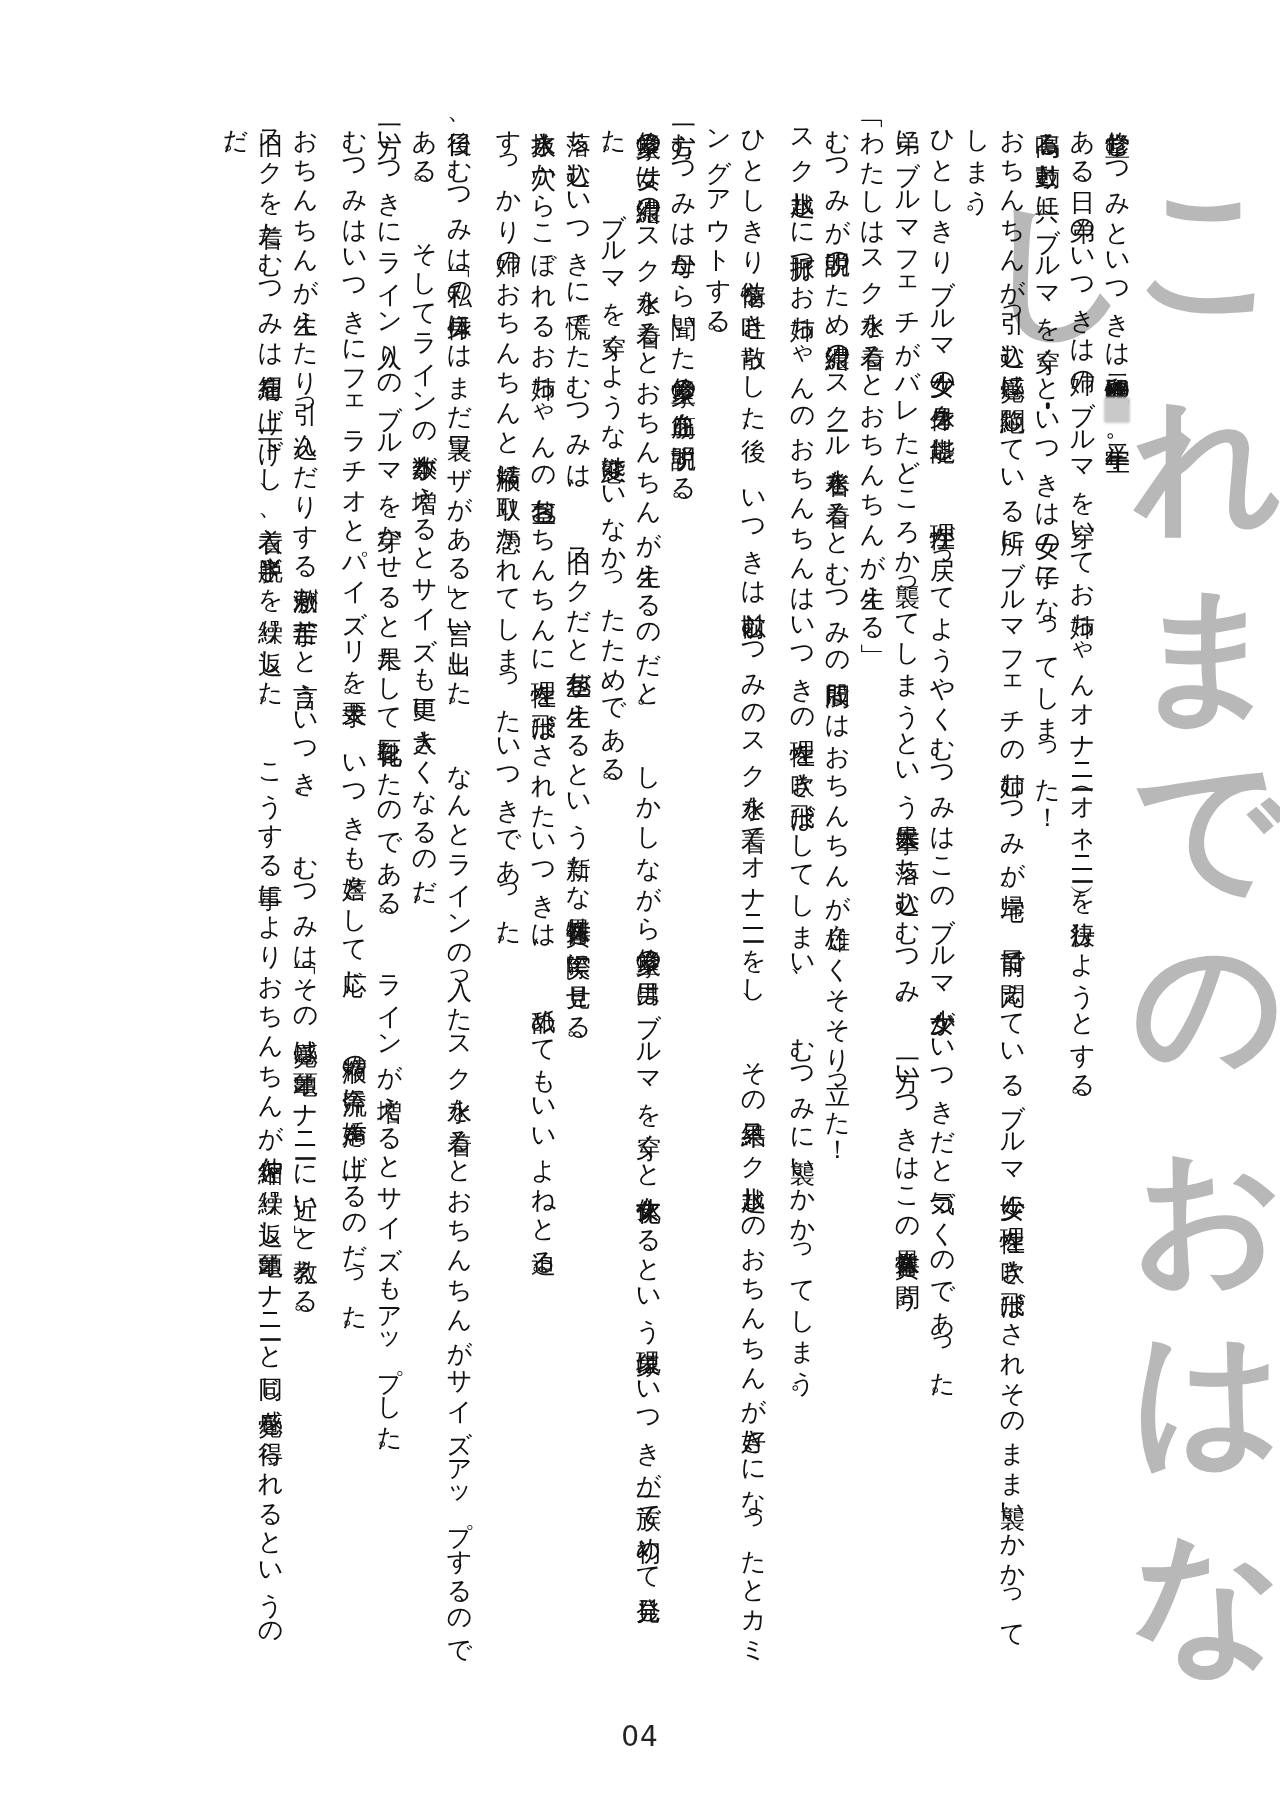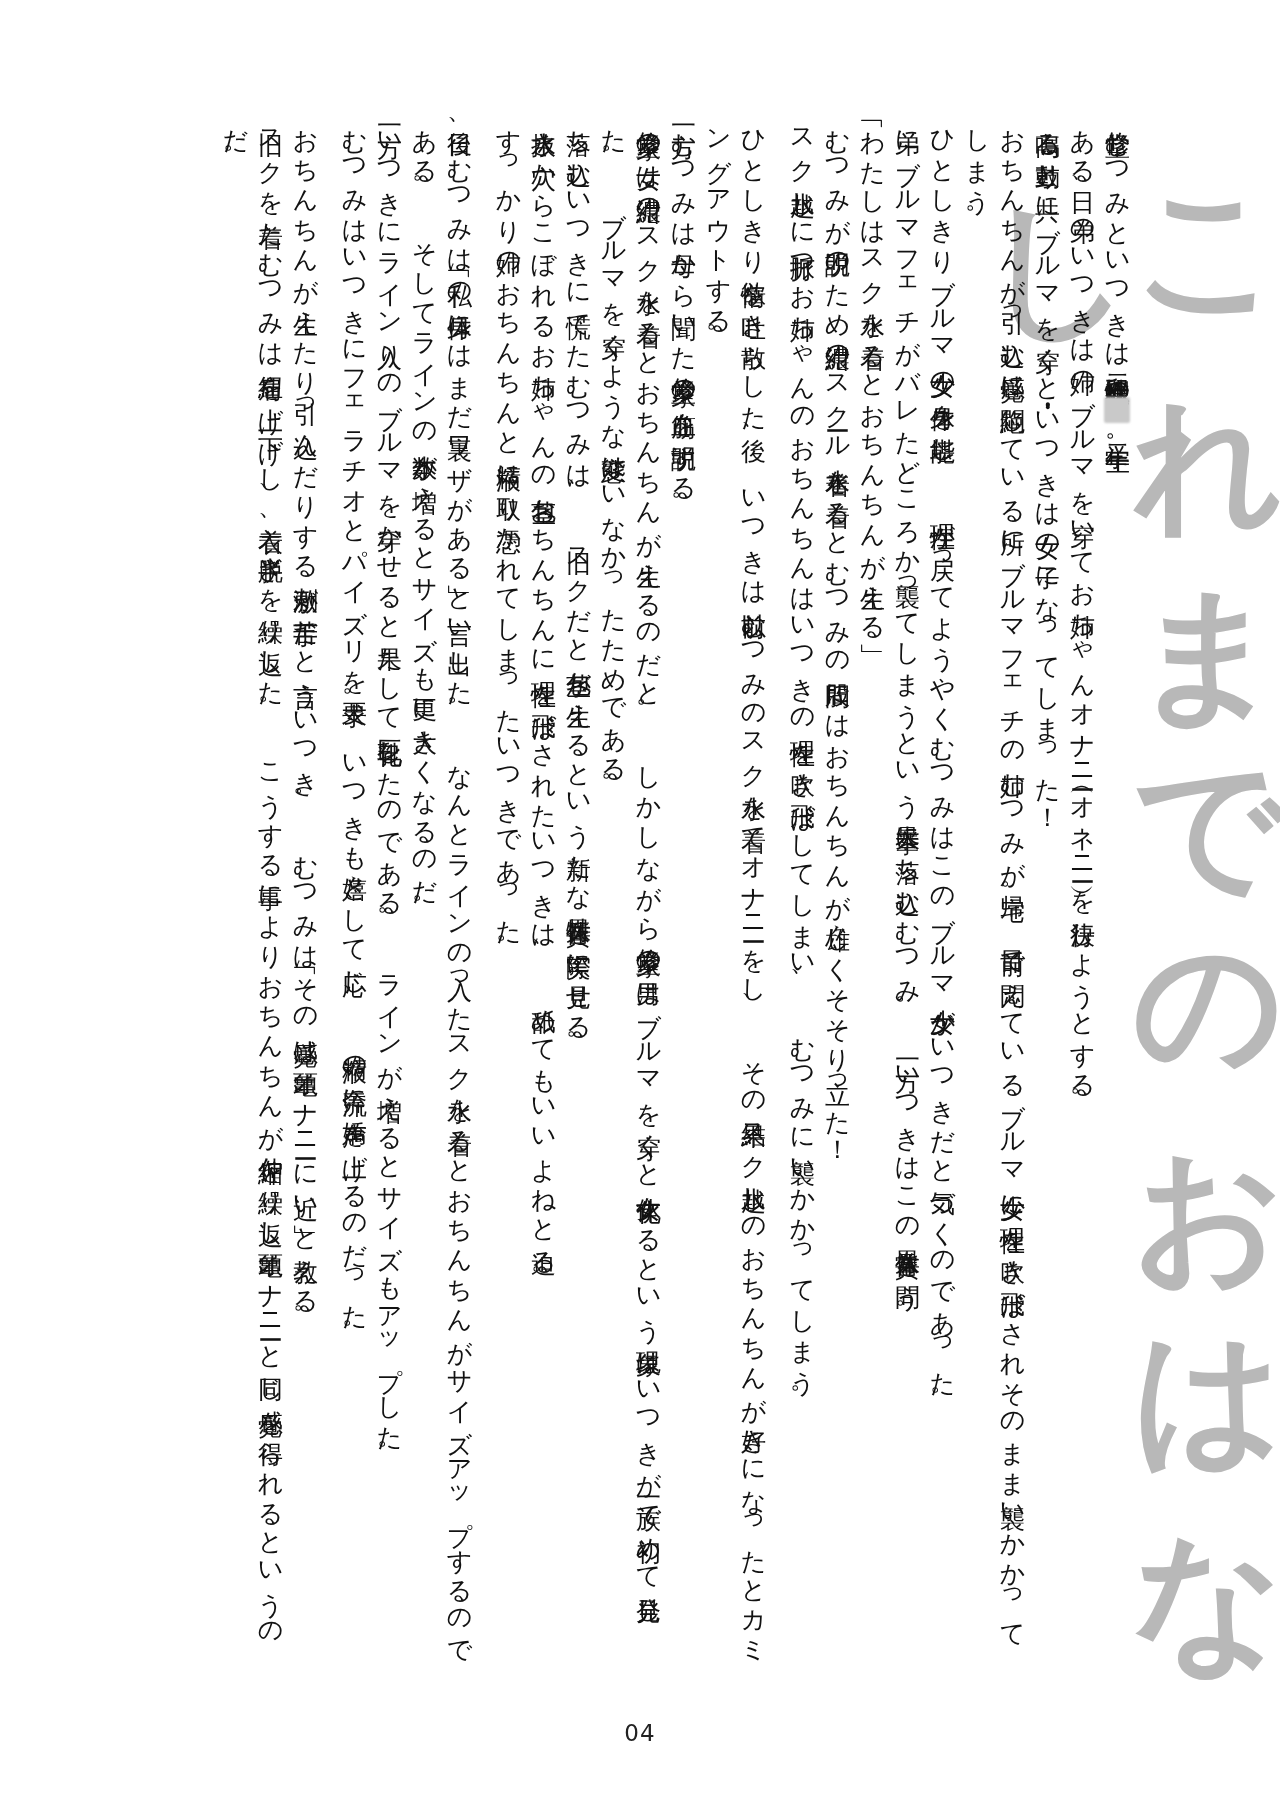--- a/index.html
+++ b/index.html
@@ -65,21 +65,21 @@
     border-radius: 2px;
     margin: 2px 0;
   }
   .pagenum {
     position: absolute;
     top: 1720px;
     left: 0;
     width: 100%;
     text-align: center;
     font-family: "DejaVu Sans", "Liberation Sans", sans-serif;
-    font-size: 23px;
+    font-size: 28px;
     letter-spacing: 1px;
     color: #222222;
   }
 </style>
 </head>
 <body>
 
 <div class="page">
 
   <h1 class="big-title">これまでのおはなし</h1>

